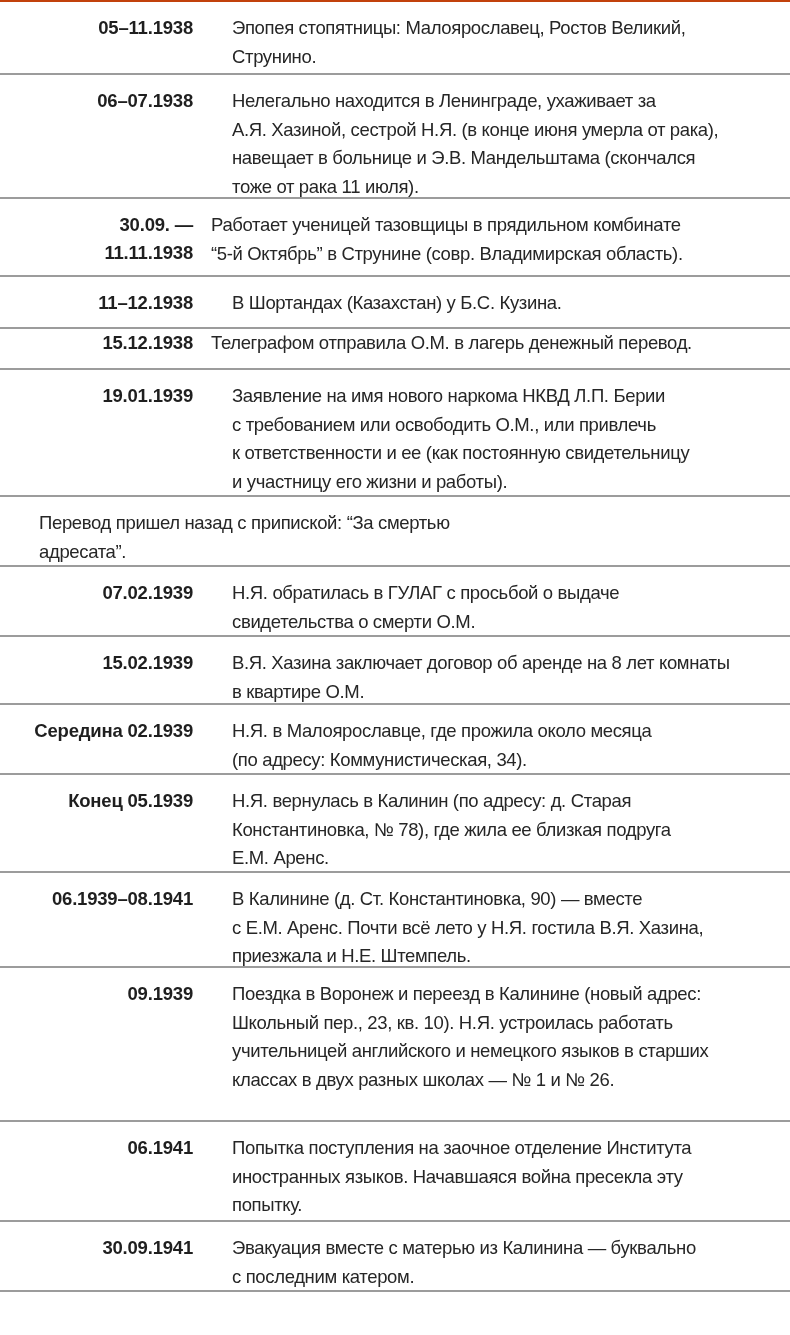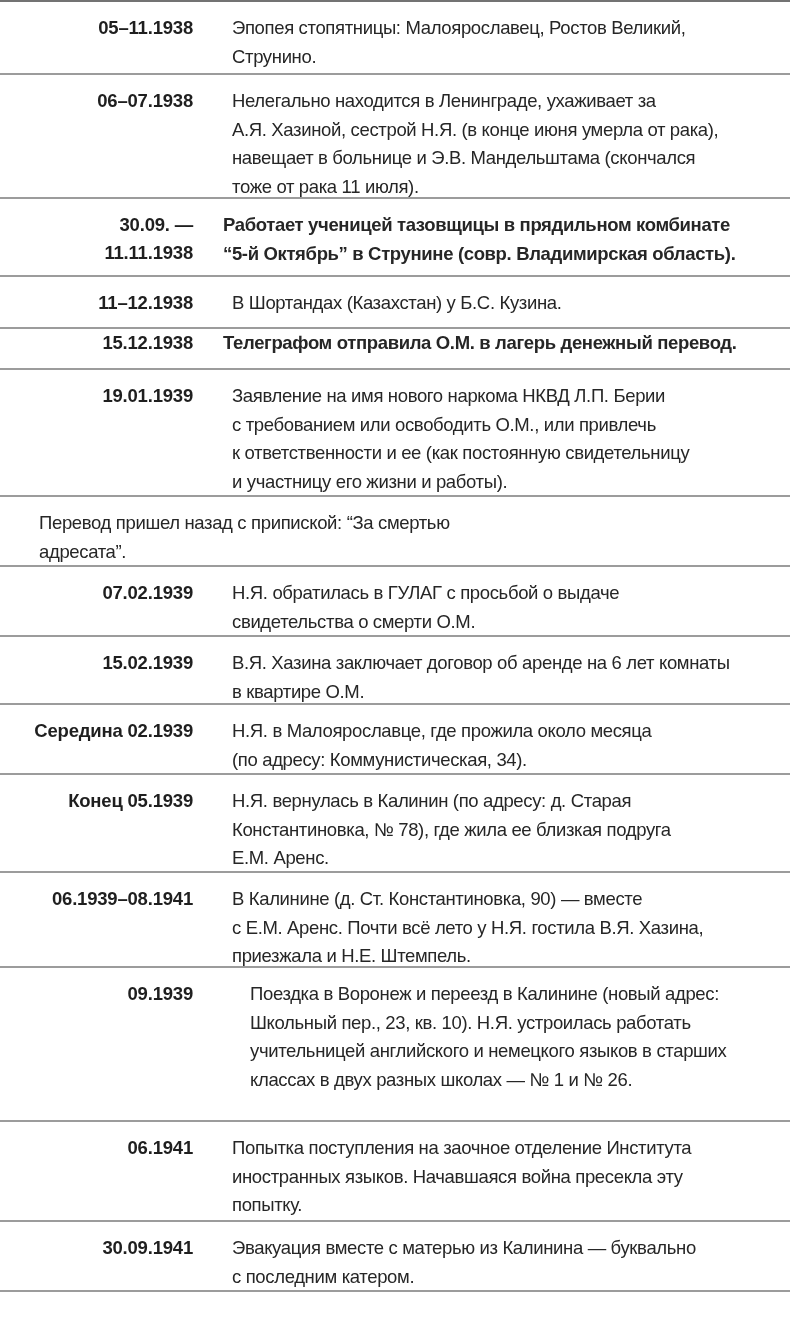--- a/index.html
+++ b/index.html
@@ -10,21 +10,21 @@
     body {
       width: 790px;
       height: 1335px;
       overflow: hidden;
       font-family: "Liberation Sans", sans-serif;
       color: #1e1e1e;
     }
     .timeline {
       position: relative;
       width: 790px;
-      border-top: 2px solid #737373;
+      border-top: 2px solid #c2410c;
       box-sizing: border-box;
     }
     .row {
       display: flex;
       border-bottom: 2px solid #9c9c9c;
       box-sizing: border-box;
       padding: 12px 0 10px 0;
     }
     .date {
       width: 193px;
@@ -39,21 +39,21 @@
     }
     .text {
       margin-left: 39px;
       width: 540px;
       font-size: 18.5px;
       line-height: 28.5px;
       color: #262626;
       letter-spacing: -0.35px;
       white-space: pre-line;
     }
-    .text.shift-left { margin-left: 30px; font-weight: bold; }
+    .text.shift-left { margin-left: 18px; }
   </style>
 </head>
 <body>
 
 <div class="timeline">
   <div class="row" style="height:73px;">
     <div class="date">05–11.1938</div>
     <div class="text">Эпопея стопятницы: Малоярославец, Ростов Великий,
 Струнино.</div>
   </div>
@@ -89,41 +89,41 @@
     <div class="text">Перевод пришел назад с припиской: “За смертью
 адресата”.</div>
   </div>
   <div class="row" style="height:70px;">
     <div class="date">07.02.1939</div>
     <div class="text">Н.Я. обратилась в ГУЛАГ с просьбой о выдаче
 свидетельства о смерти О.М.</div>
   </div>
   <div class="row" style="height:68px;">
     <div class="date">15.02.1939</div>
-    <div class="text">В.Я. Хазина заключает договор об аренде на 6 лет комнаты
+    <div class="text">В.Я. Хазина заключает договор об аренде на 8 лет комнаты
 в квартире О.М.</div>
   </div>
   <div class="row" style="height:70px;">
     <div class="date">Середина 02.1939</div>
     <div class="text">Н.Я. в Малоярославце, где прожила около месяца
 (по адресу: Коммунистическая, 34).</div>
   </div>
   <div class="row" style="height:98px;">
     <div class="date">Конец 05.1939</div>
     <div class="text">Н.Я. вернулась в Калинин (по адресу: д. Старая
 Константиновка, № 78), где жила ее близкая подруга
 Е.М. Аренс.</div>
   </div>
   <div class="row" style="height:95px;">
     <div class="date">06.1939–08.1941</div>
     <div class="text">В Калинине (д. Ст. Константиновка, 90) — вместе
 с Е.М. Аренс. Почти всё лето у Н.Я. гостила В.Я. Хазина,
 приезжала и Н.Е. Штемпель.</div>
   </div>
-  <div class="row" style="height:154px;justify-content:space-between;">
+  <div class="row" style="height:154px;">
     <div class="date">09.1939</div>
     <div class="text">Поездка в Воронеж и переезд в Калинине (новый адрес:
 Школьный пер., 23, кв. 10). Н.Я. устроилась работать
 учительницей английского и немецкого языков в старших
 классах в двух разных школах — № 1 и № 26.</div>
   </div>
   <div class="row" style="height:100px;">
     <div class="date">06.1941</div>
     <div class="text">Попытка поступления на заочное отделение Института
 иностранных языков. Начавшаяся война пресекла эту

